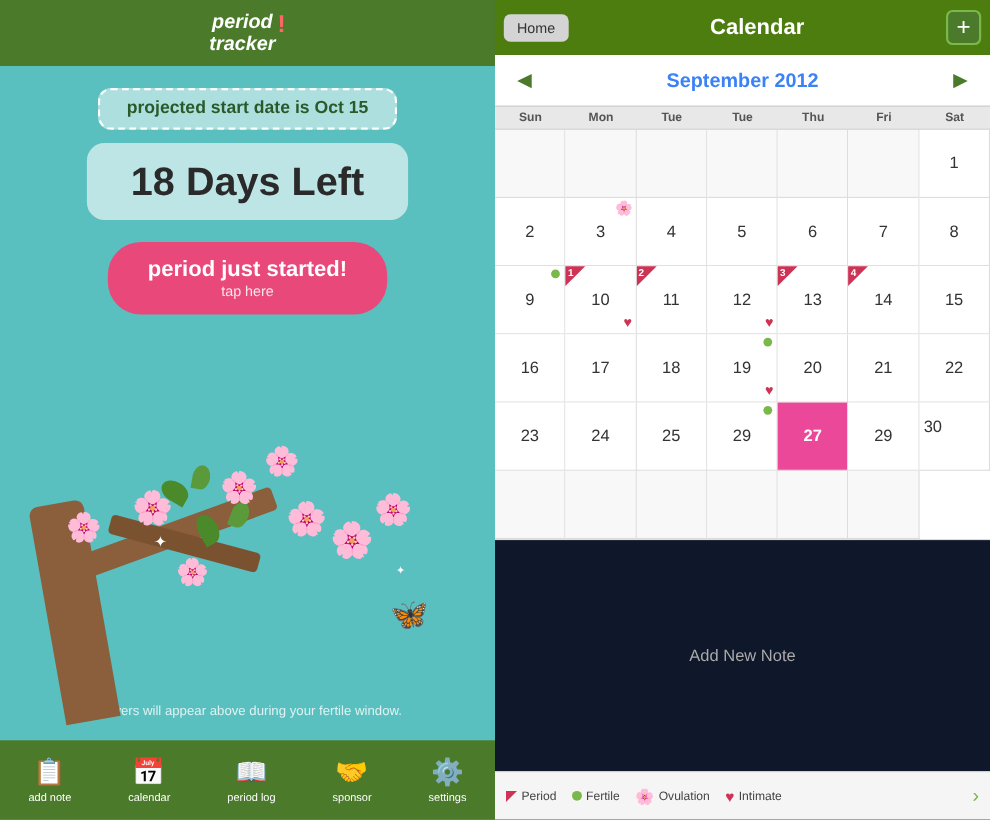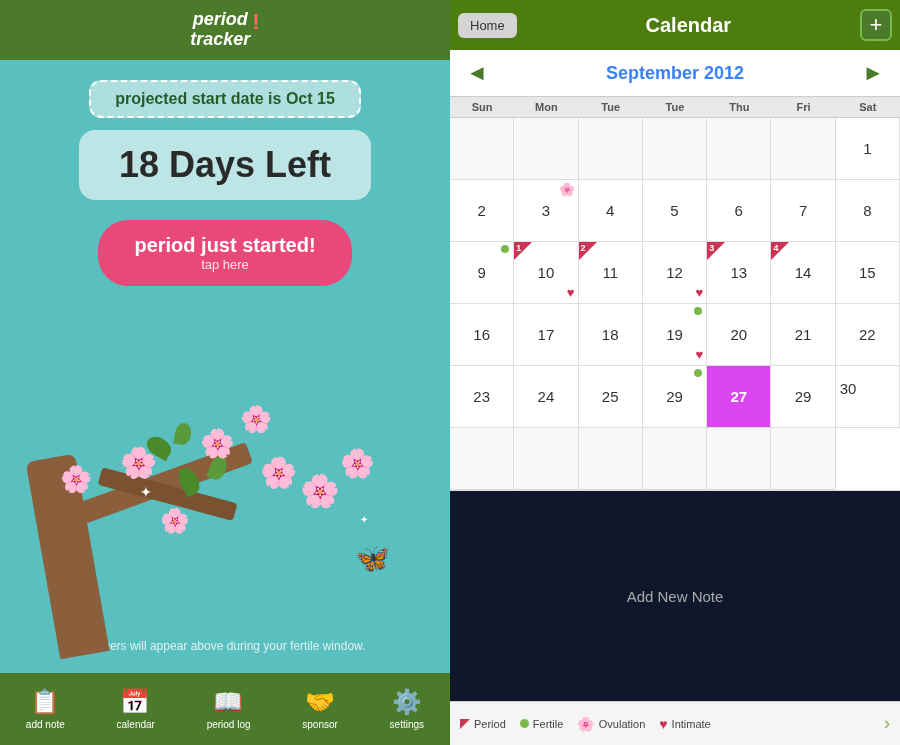--- a/index.html
+++ b/index.html
@@ -298,21 +298,21 @@
       position: relative;
       font-size: 15px;
       color: #333;
     }
 
     .cal-cell.empty {
       background: #f8f8f8;
     }
 
     .cal-cell.today {
-      background: #d946ef;
+      background: #ec4899;
     }
 
     .cal-cell.today .cal-date {
       color: white;
       font-weight: bold;
     }
 
     .cal-date {
       font-size: 15px;
       font-weight: 500;

